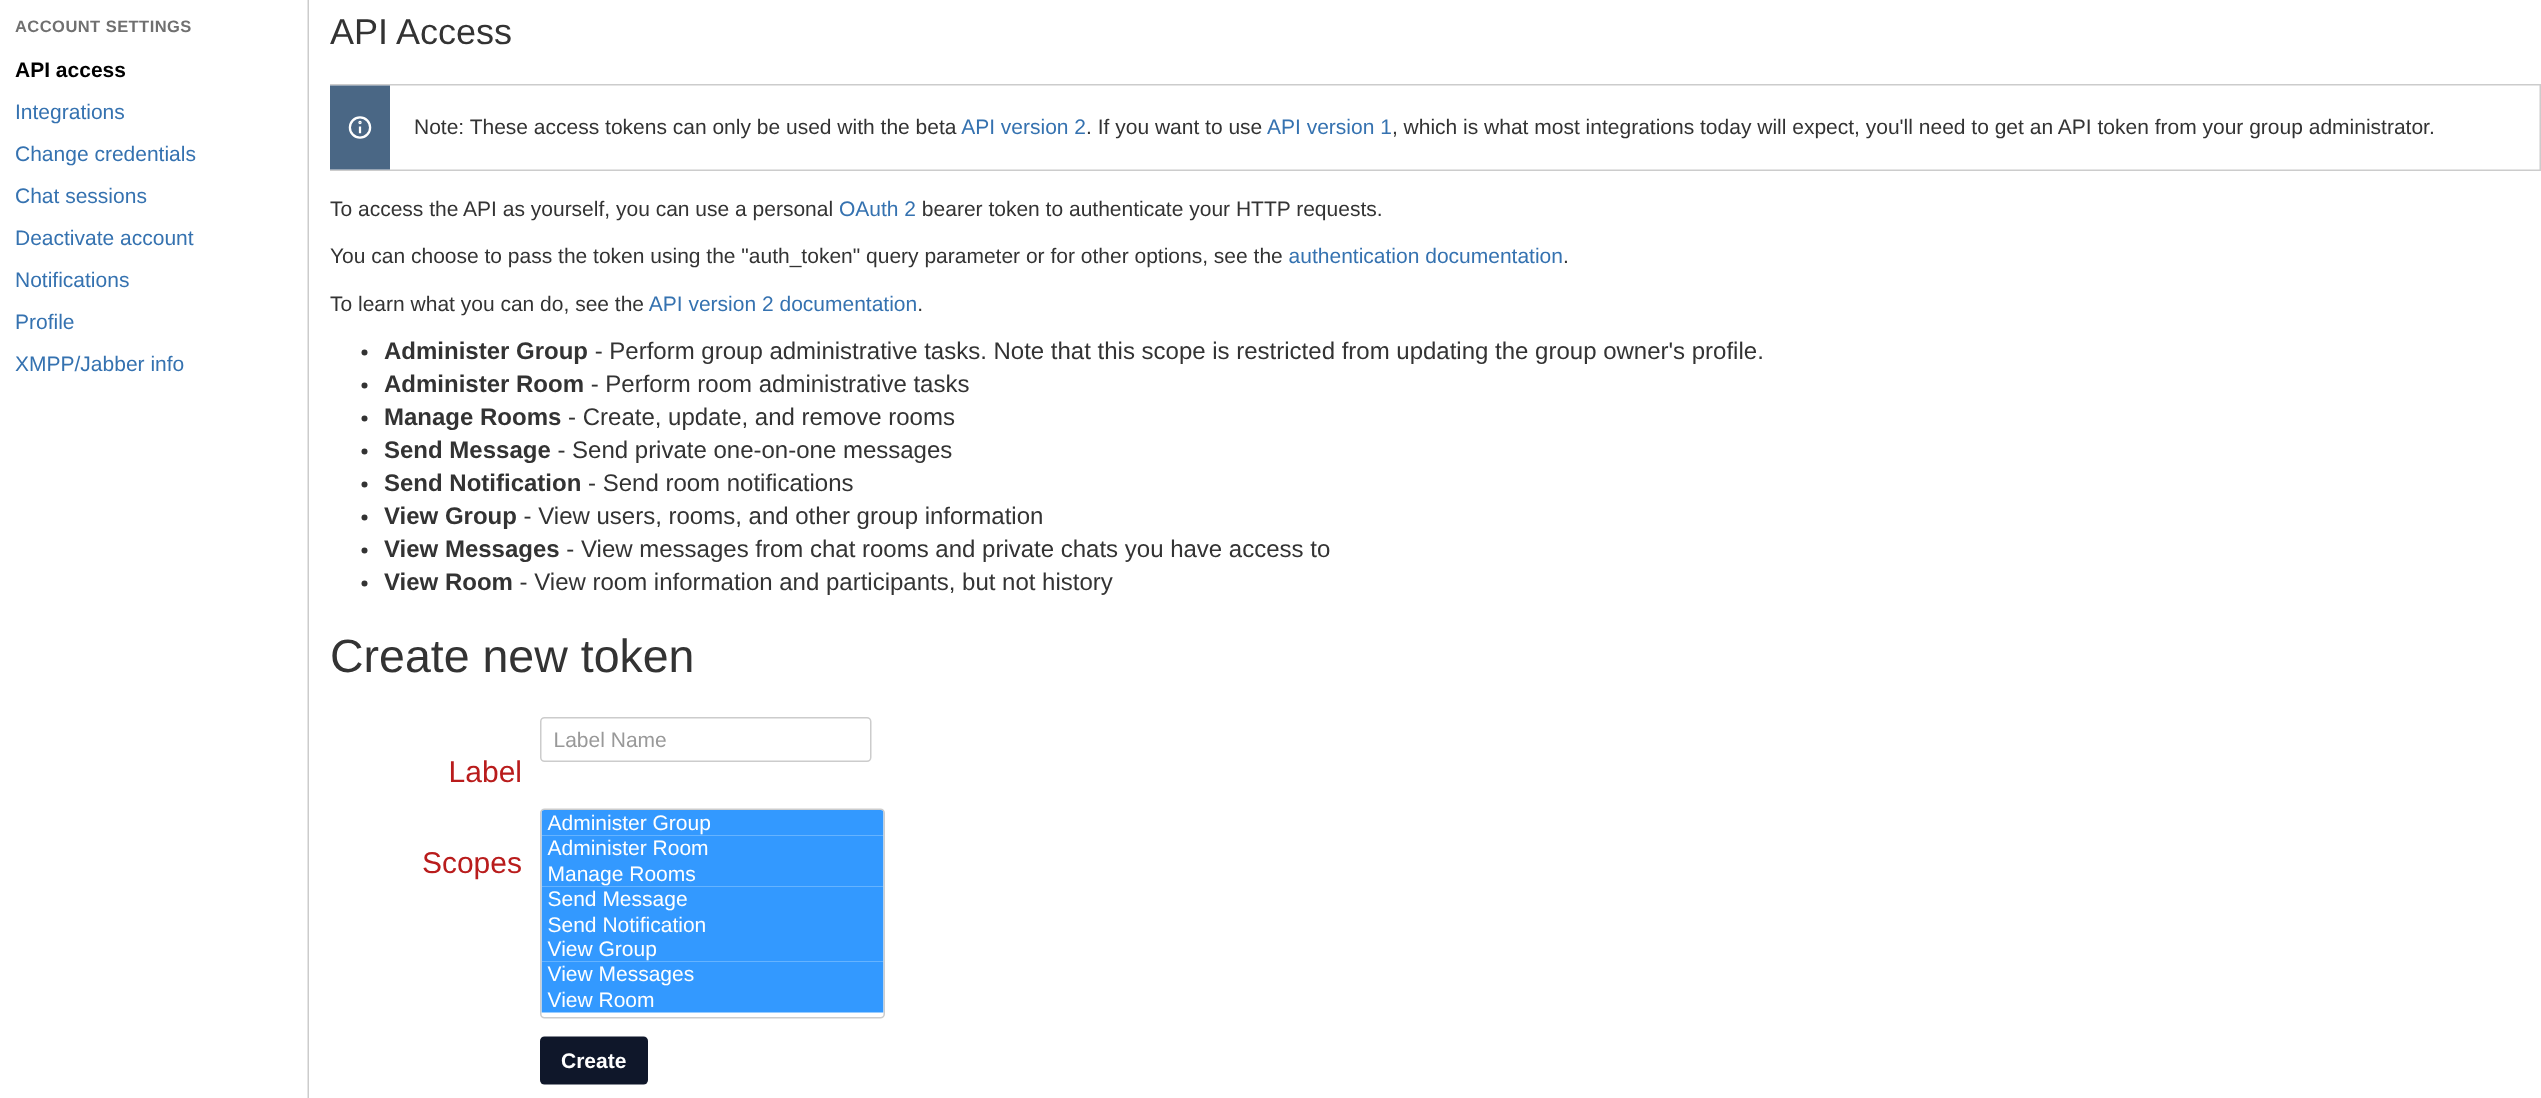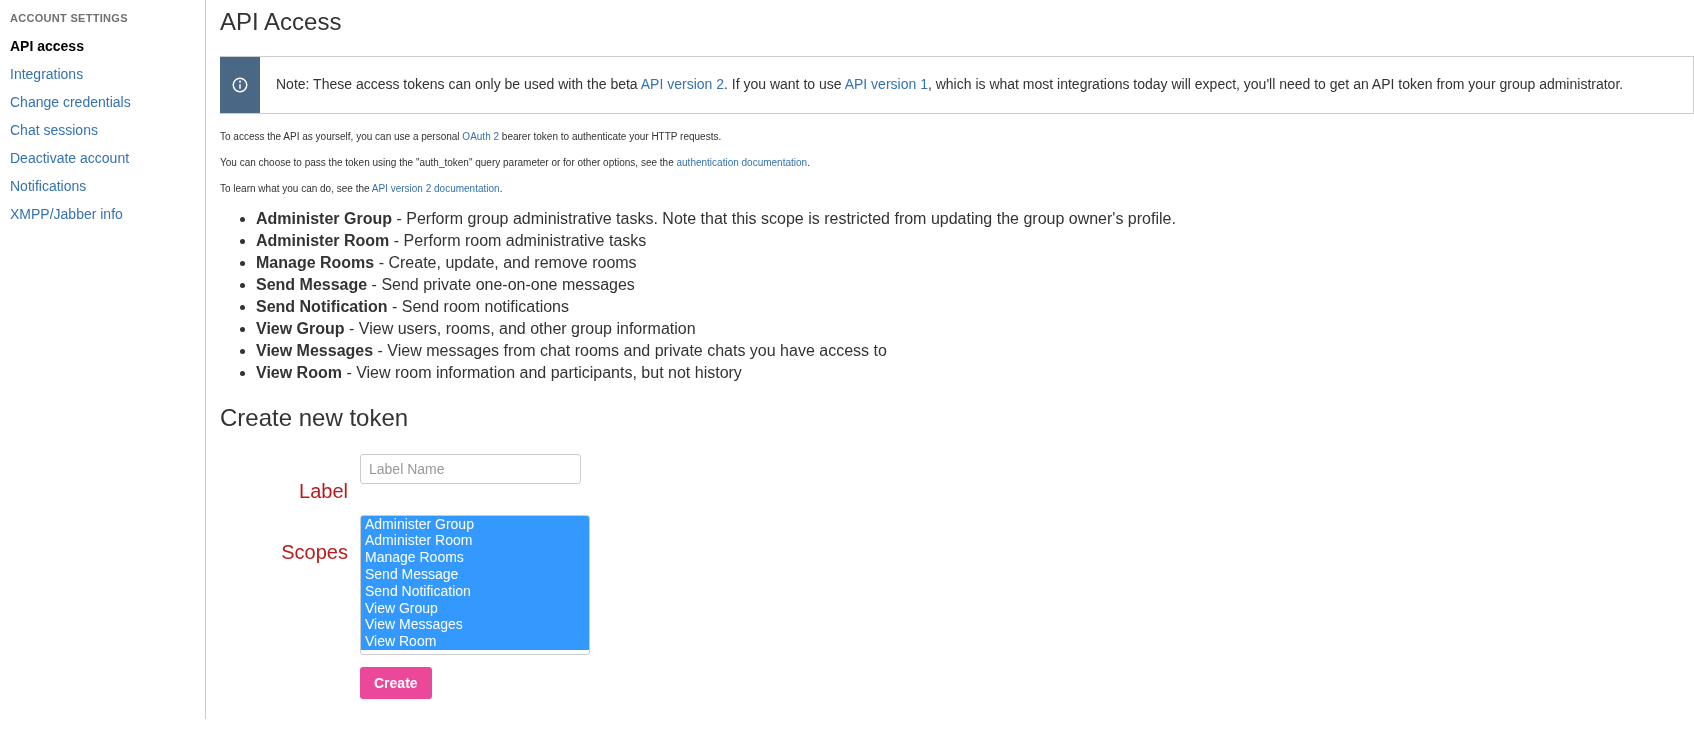--- a/index.html
+++ b/index.html
@@ -72,21 +72,21 @@
       fill: none;
       stroke: #fff;
     }
     .info-text {
       padding: 18px 16px;
       font-size: 14px;
       color: #333;
       line-height: 1.4;
     }
     .main p {
-      font-size: 10px;
+      font-size: 14px;
       color: #333;
       margin-bottom: 12px;
       line-height: 1.4;
     }
     a, .link {
       color: #3572b0;
       cursor: pointer;
     }
     ul.scope-list {
       list-style: disc;
@@ -95,21 +95,21 @@
     }
     ul.scope-list li {
       padding: 2px 0;
       font-size: 16px;
       color: #333;
     }
     ul.scope-list li .scope-name {
       font-weight: bold;
     }
     .section-title {
-      font-size: 24px;
+      font-size: 31px;
       font-weight: normal;
       color: #333;
       margin-top: 18px;
       margin-bottom: 22px;
     }
     .form-row {
       display: flex;
       align-items: flex-start;
       margin-bottom: 12px;
     }
@@ -140,41 +140,42 @@
       font-size: 14px;
       overflow-y: scroll;
     }
     .multi-select option {
       padding: 0px 4px;
       background: #3399ff;
       color: #fff;
     }
     .create-btn {
       margin-left: 140px;
-      background: #ec4899;
+      background: #0f172a;
       color: #fff;
       border: none;
       padding: 8px 14px;
       border-radius: 3px;
       font-size: 14px;
       font-weight: bold;
       cursor: pointer;
     }
   </style>
 </head>
 <body>
 
 <div class="sidebar">
   <div class="sidebar-heading">ACCOUNT SETTINGS</div>
   <a class="sidebar-item active">API access</a>
   <a class="sidebar-item">Integrations</a>
   <a class="sidebar-item">Change credentials</a>
   <a class="sidebar-item">Chat sessions</a>
   <a class="sidebar-item">Deactivate account</a>
   <a class="sidebar-item">Notifications</a>
+  <a class="sidebar-item">Profile</a>
   <a class="sidebar-item">XMPP/Jabber info</a>
 </div>
 
 <div class="divider"></div>
 
 <div class="main">
   <h1 class="page-title">API Access</h1>
 
   <div class="info-box">
     <div class="info-icon-wrap">

